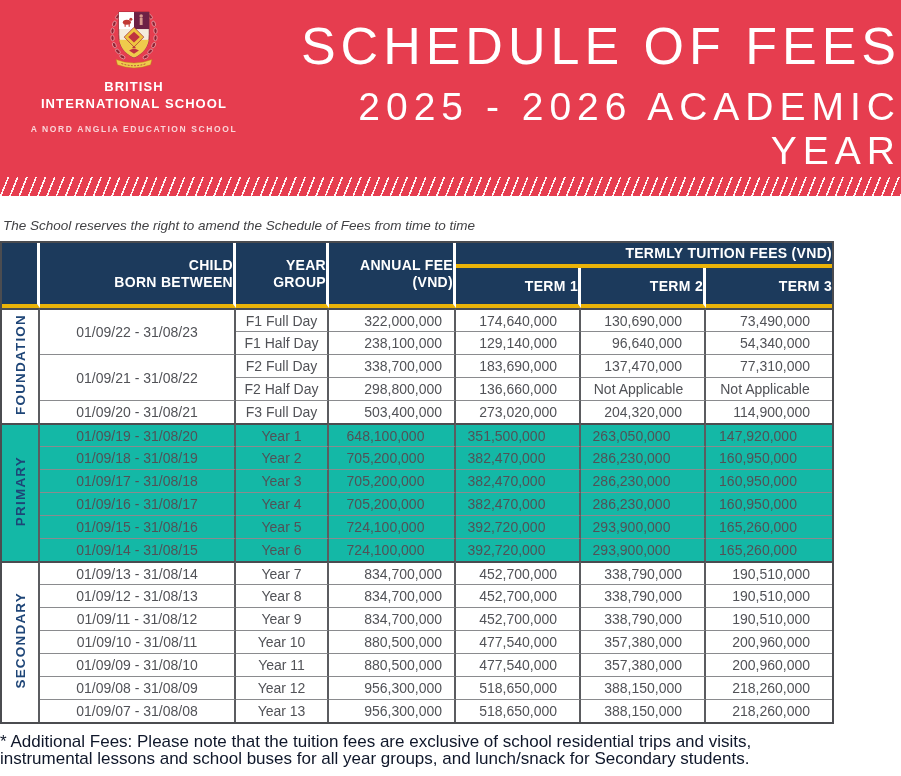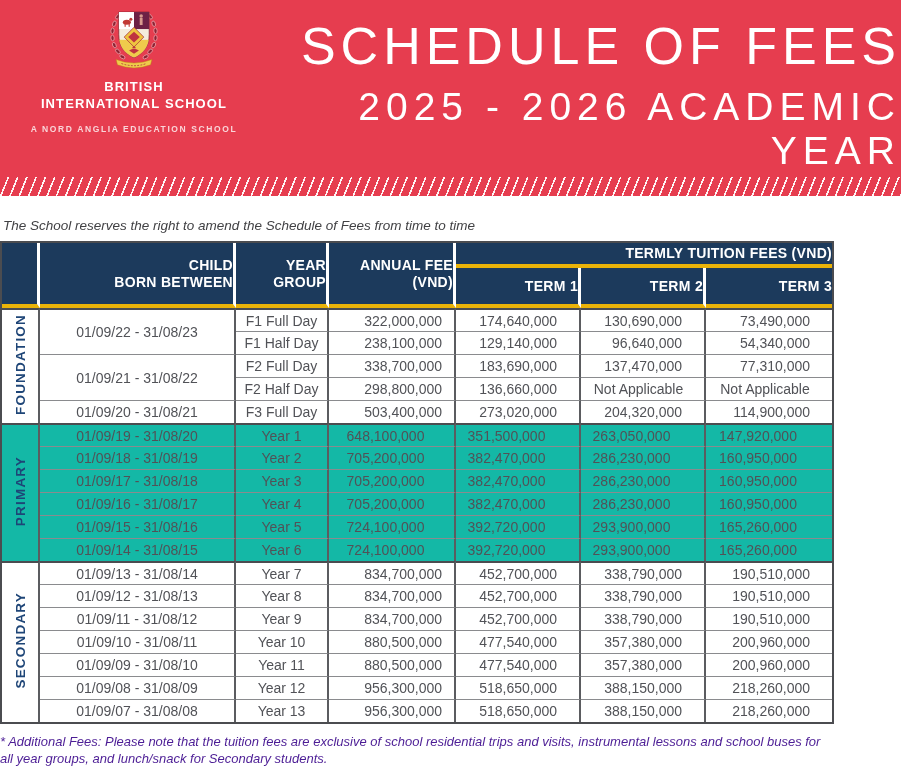--- a/index.html
+++ b/index.html
@@ -37,21 +37,21 @@
   td:last-child { border-right: none; }
   th.section-label { background: #fff; border-right: 2px solid #5b5c60; vertical-align: middle; text-align: center; }
   th.section-label span { display: inline-block; writing-mode: vertical-rl; transform: rotate(180deg);
        font-size: 13.5px; font-weight: bold; letter-spacing: 1.2px; color: #1E4577; }
   tr.section-start td, tr.section-start th.section-label { border-top: 2px solid #4b4c50; }
   tr.tinted td, tr.tinted th.section-label { background: #14b8a6; text-align: center; }
   td.num { text-align: right; padding-right: 22px; }
   td.annual { padding-right: 12px; }
   td.na { text-align: center; padding-right: 8px; }
 
-  .footnote { margin: 9px 0 0 0; font-style: italic; font-size: 13px; color: #4c1d95; line-height: 17px; width: 834px; }
+  .footnote { margin: 9px 0 0 0; font-size: 17px; color: #0f172a; line-height: 17px; width: 834px; }
 </style>
 </head>
 <body>
 
 <div class="hero">
   <div class="logo-block">
     <svg viewBox="0 0 60 76" width="54" height="68" aria-hidden="true">
       <g fill="#8E2233" stroke="#F2B7BD" stroke-width="0.7">
         <ellipse cx="12" cy="14" rx="3.2" ry="1.8" transform="rotate(-50 12 14)"></ellipse>
         <ellipse cx="8" cy="22" rx="3.2" ry="1.8" transform="rotate(-70 8 22)"></ellipse>

